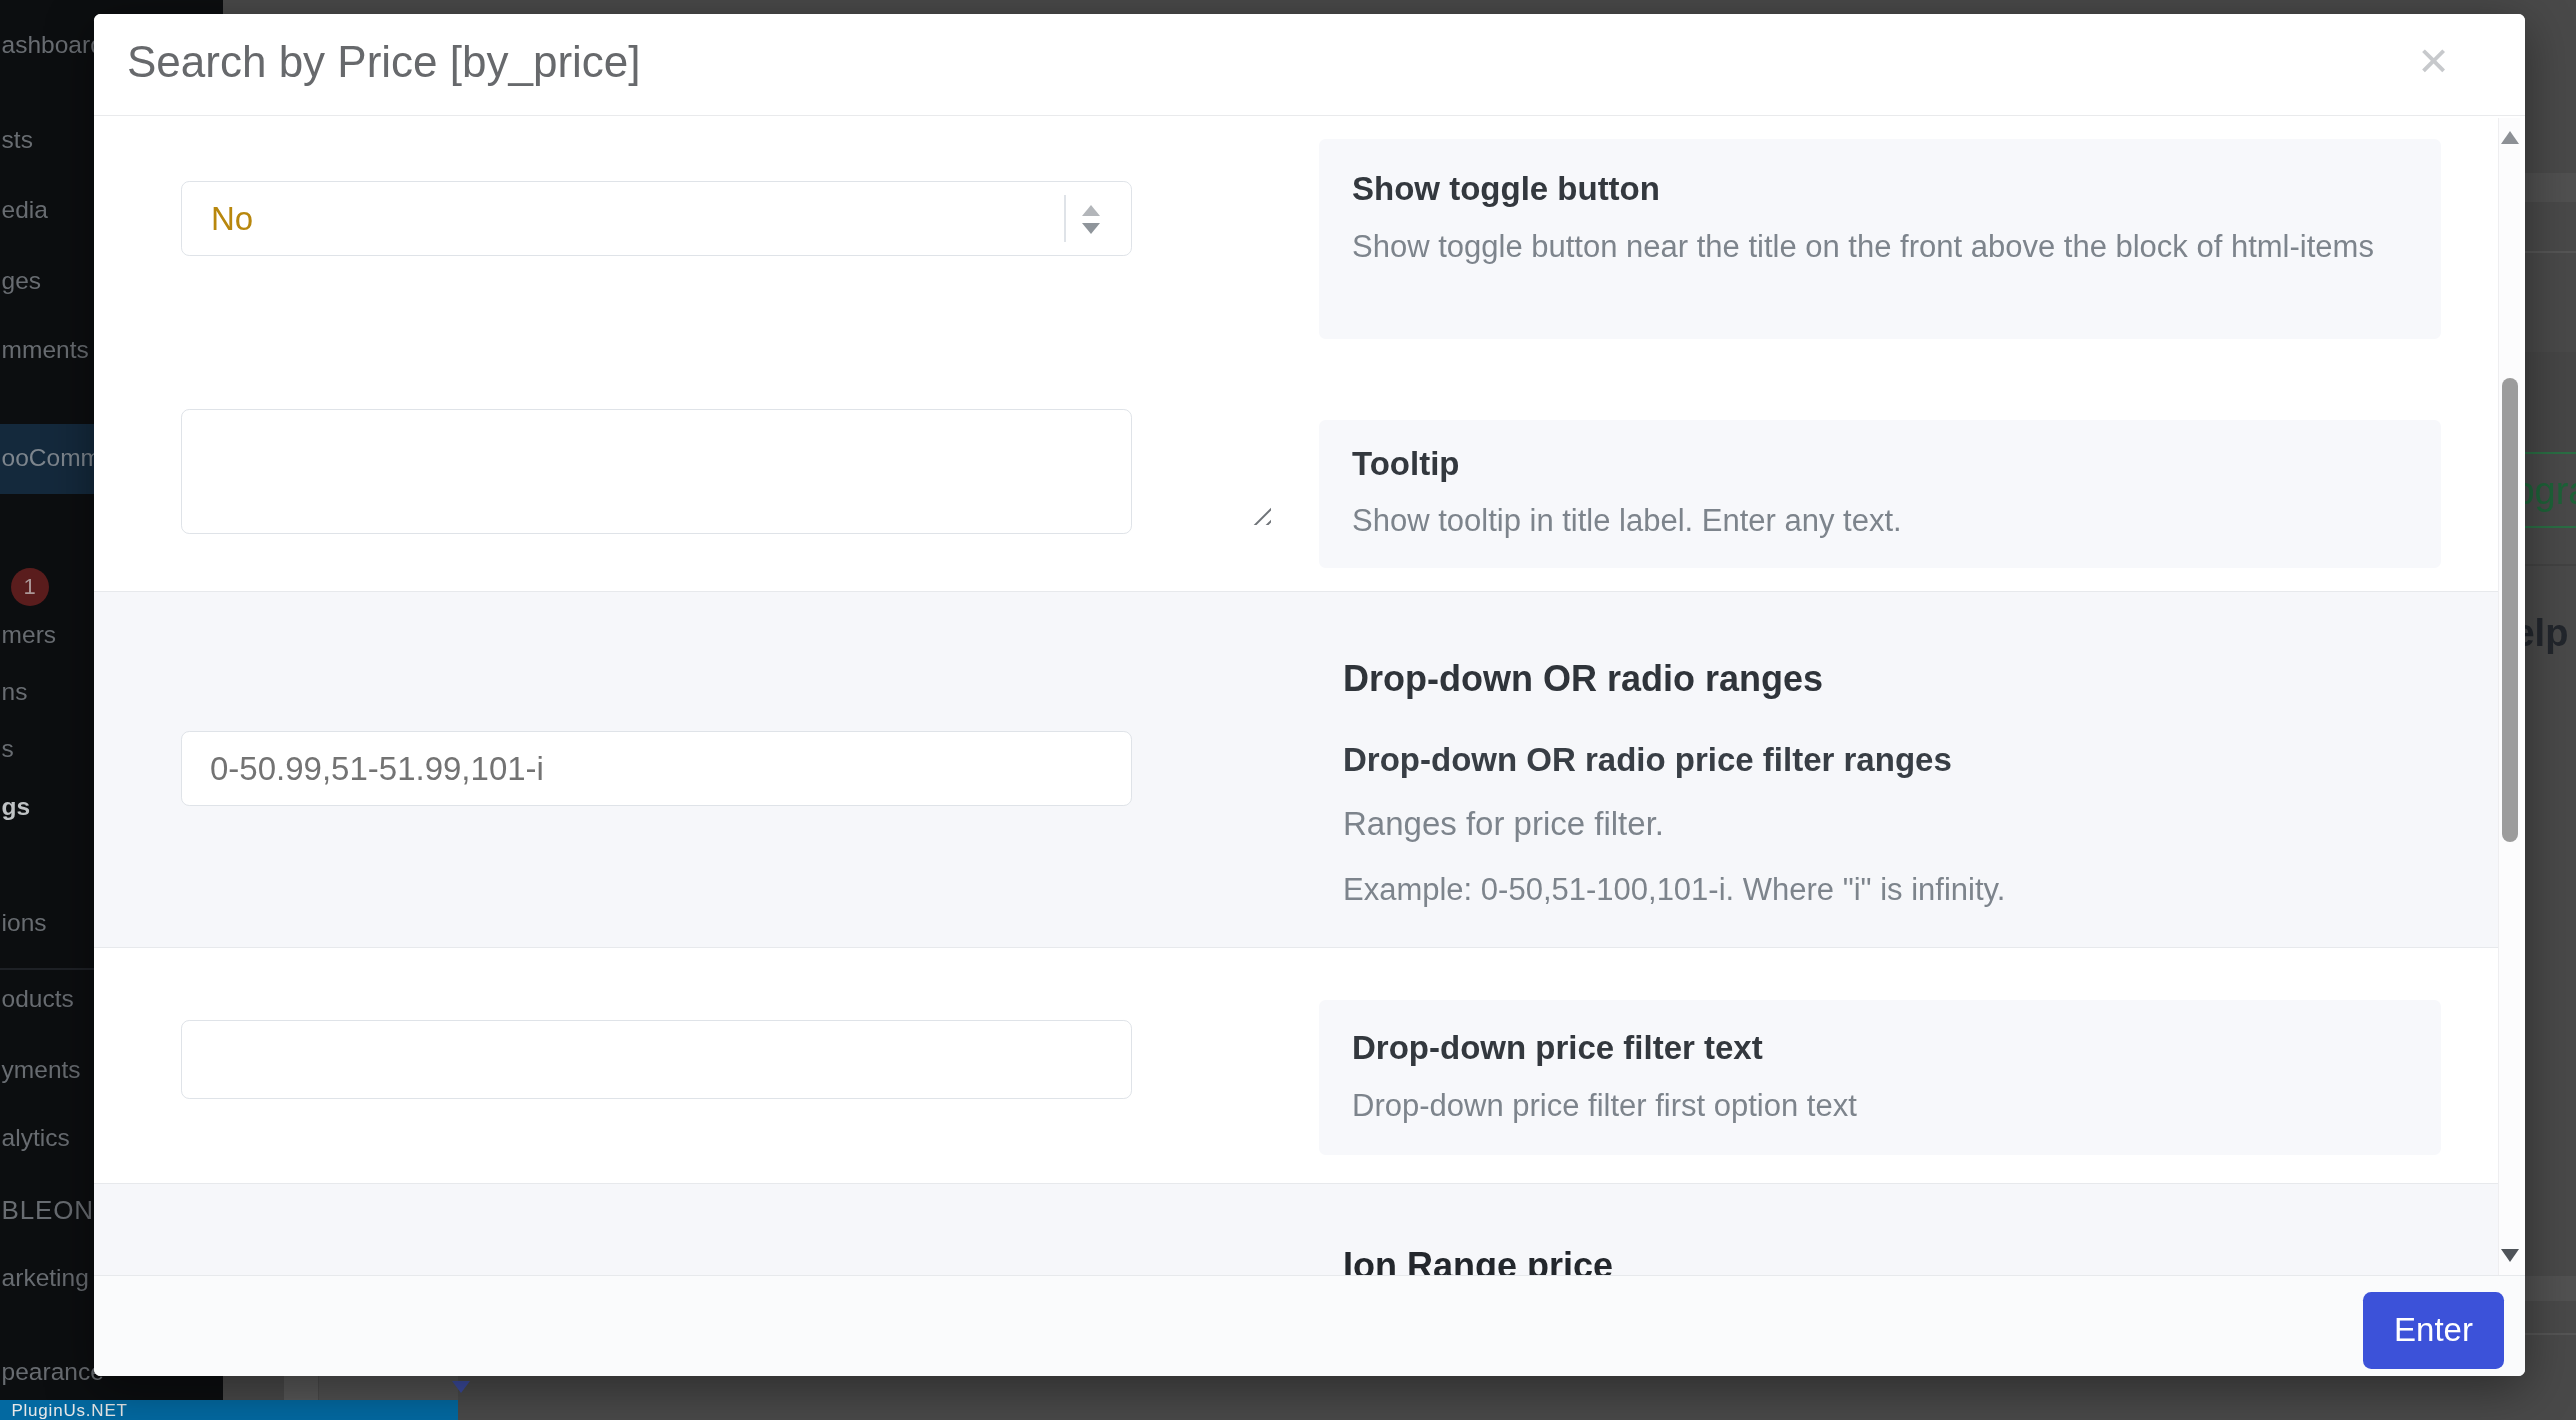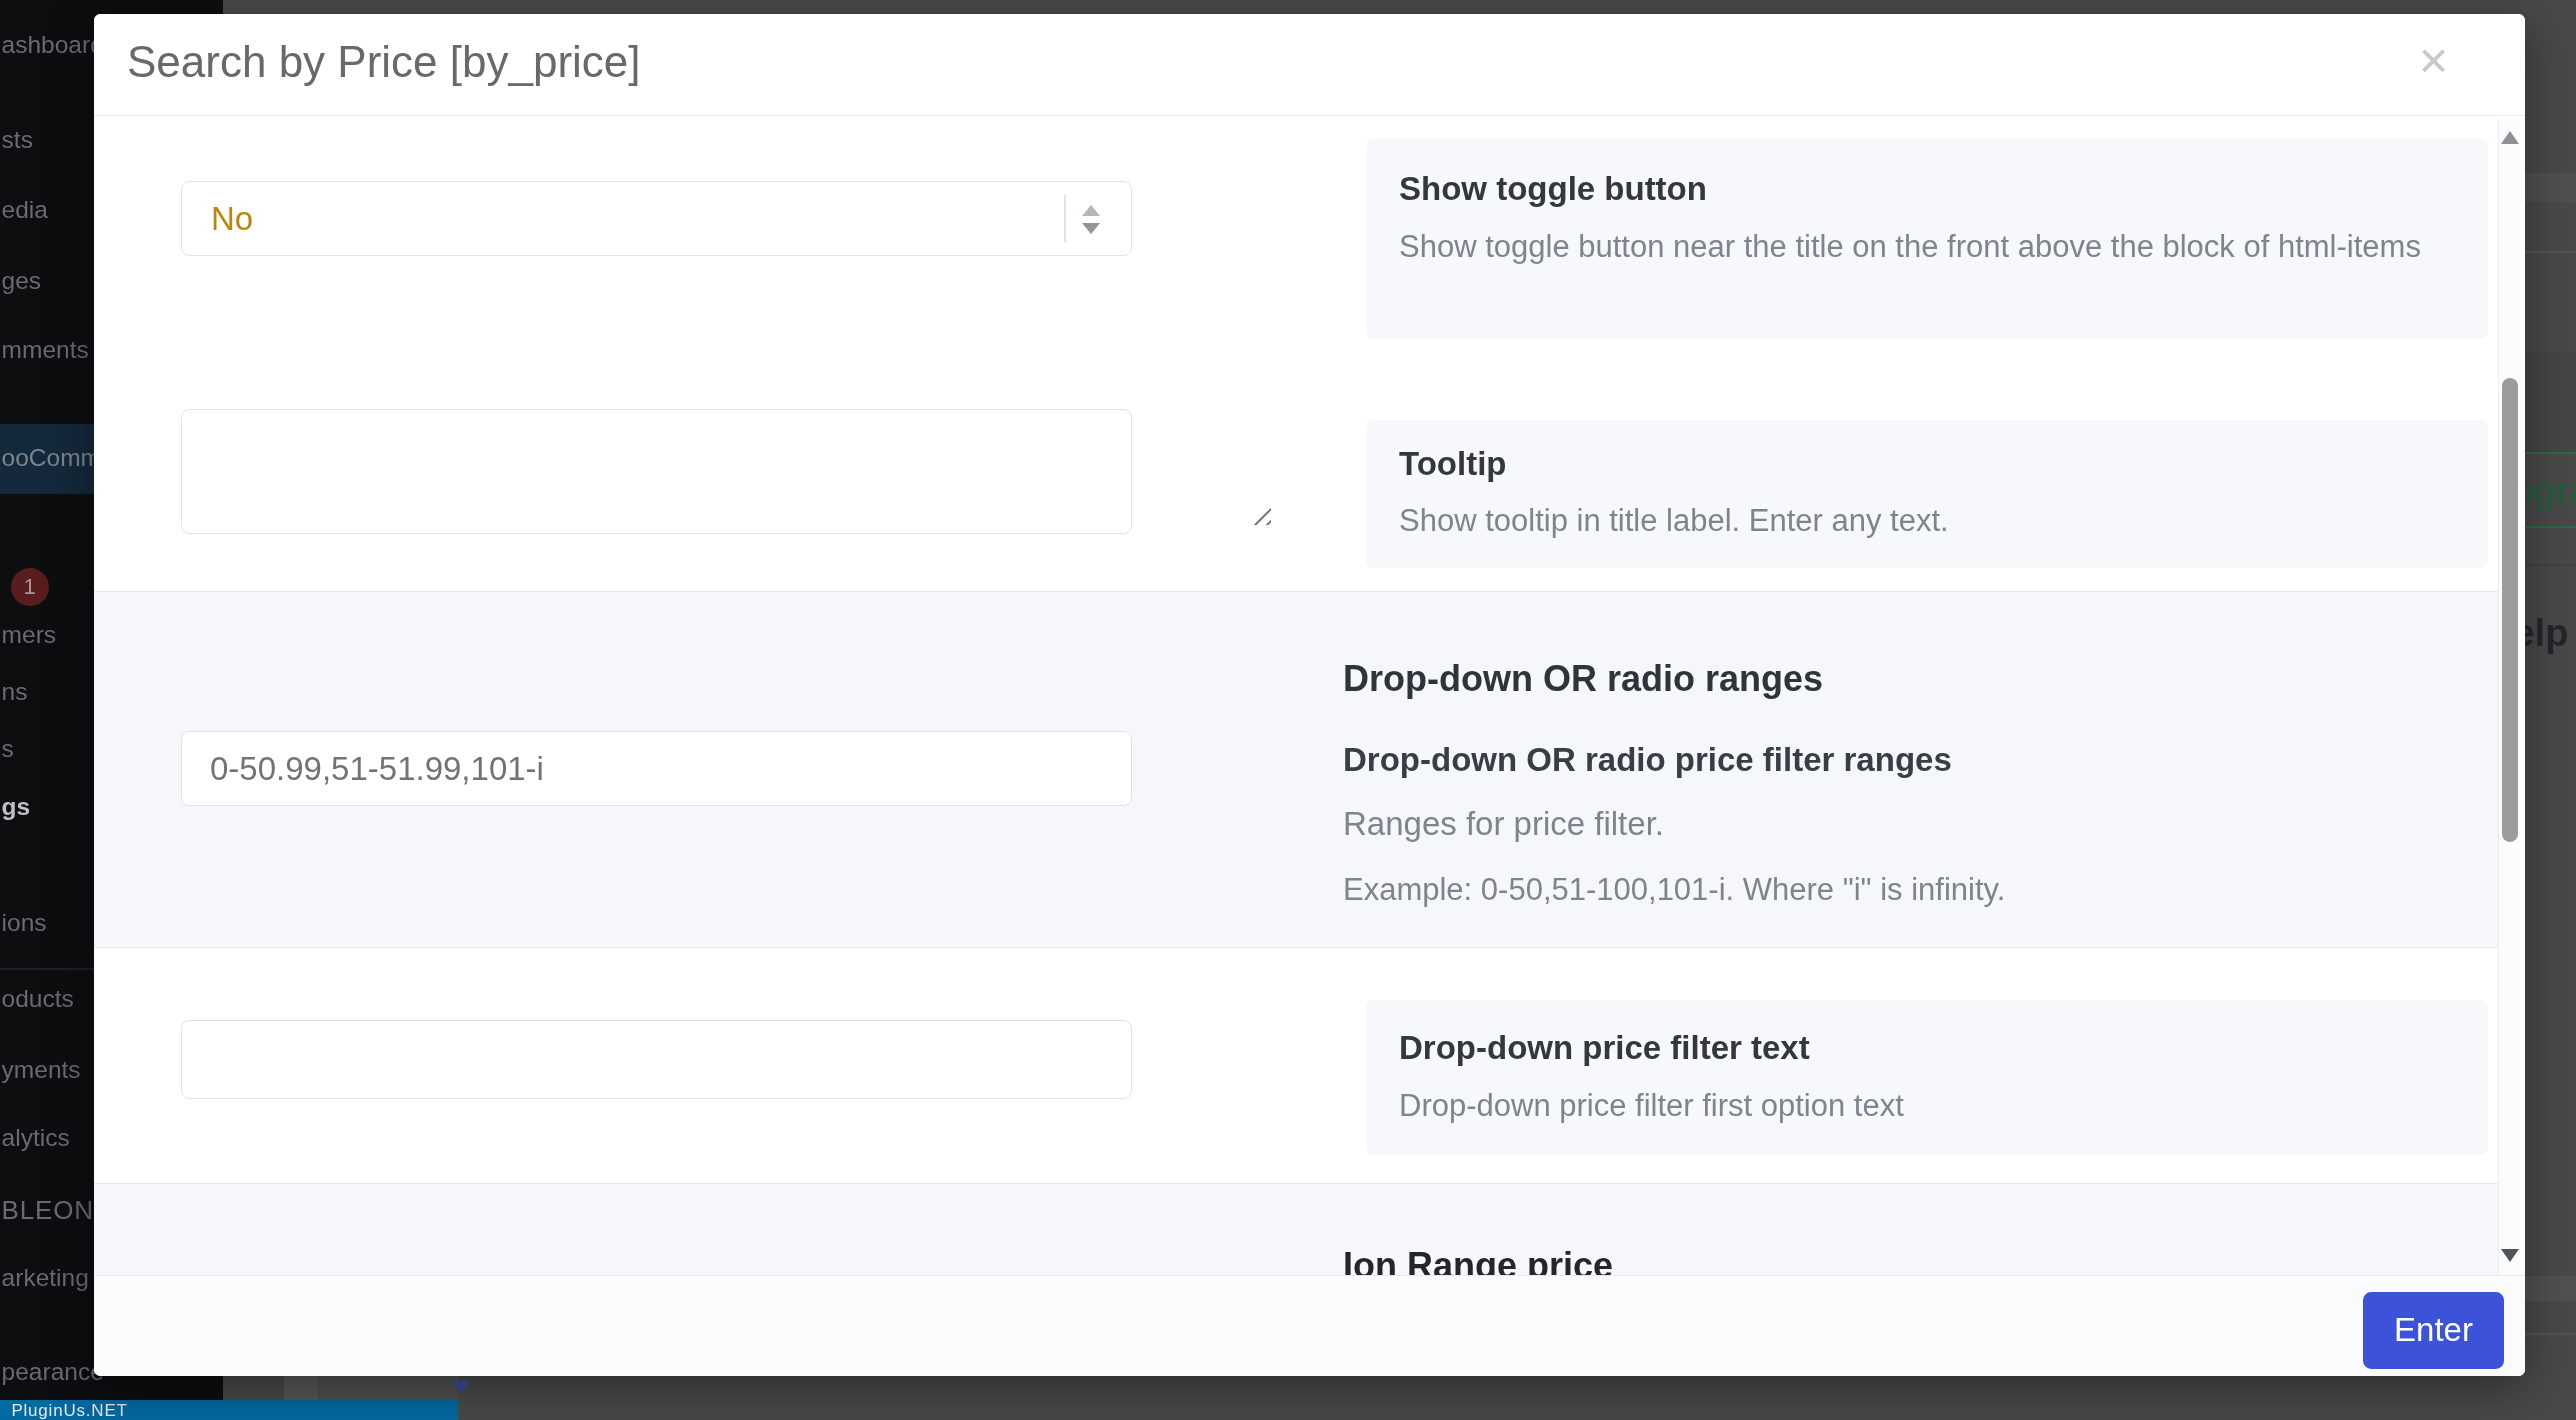--- a/index.html
+++ b/index.html
@@ -44,21 +44,21 @@
   .modal-header { position:absolute; left:0; top:0; width:100%; height:102px; background:#fff; border-bottom:1.6px solid #e9eaec; }
   .modal-title { position:absolute; left:33px; top:23px; font-size:44px; font-weight:400; color:#67696c; }
   .modal-close { position:absolute; right:75px; top:28px; font-size:39px; font-weight:bold; color:#c7c9cc; cursor:pointer; line-height:1; }
 
   .modal-body { position:absolute; left:0; top:104px; width:2404px; height:1157px; overflow:hidden; }
 
   .band { position:absolute; left:0; width:2404px; background:#f6f7fa; border-top:1.6px solid #e7e9ec; border-bottom:1.6px solid #e7e9ec; }
   .band.row3 { top:473px; height:357px; }
   .band.row5 { top:1065px; height:92px; border-bottom:none; }
 
-  .desc-box { position:absolute; left:1272px; width:1122px; background:#f7f8fb; border-radius:6.5px; }
+  .desc-box { position:absolute; left:1225px; width:1122px; background:#f7f8fb; border-radius:6.5px; }
   .desc-title { font-size:33px; font-weight:bold; color:#33383e; }
   .desc-text  { font-size:31px; color:#7d848c; line-height:1.55; }
 
   .ctl { position:absolute; left:87px; width:951px; background:#fff; border:1.6px solid #dfe3e8; border-radius:8.2px; }
   .ctl-text-orange { color:#b8870d; }
 
   
   .select-box { top:63px; height:75px; cursor:pointer; }
   .select-value { position:absolute; left:29px; top:18px; font-size:33px; }
   .select-divider { position:absolute; right:65px; top:13px; width:1.6px; height:47px; background:#dfe3e8; }

